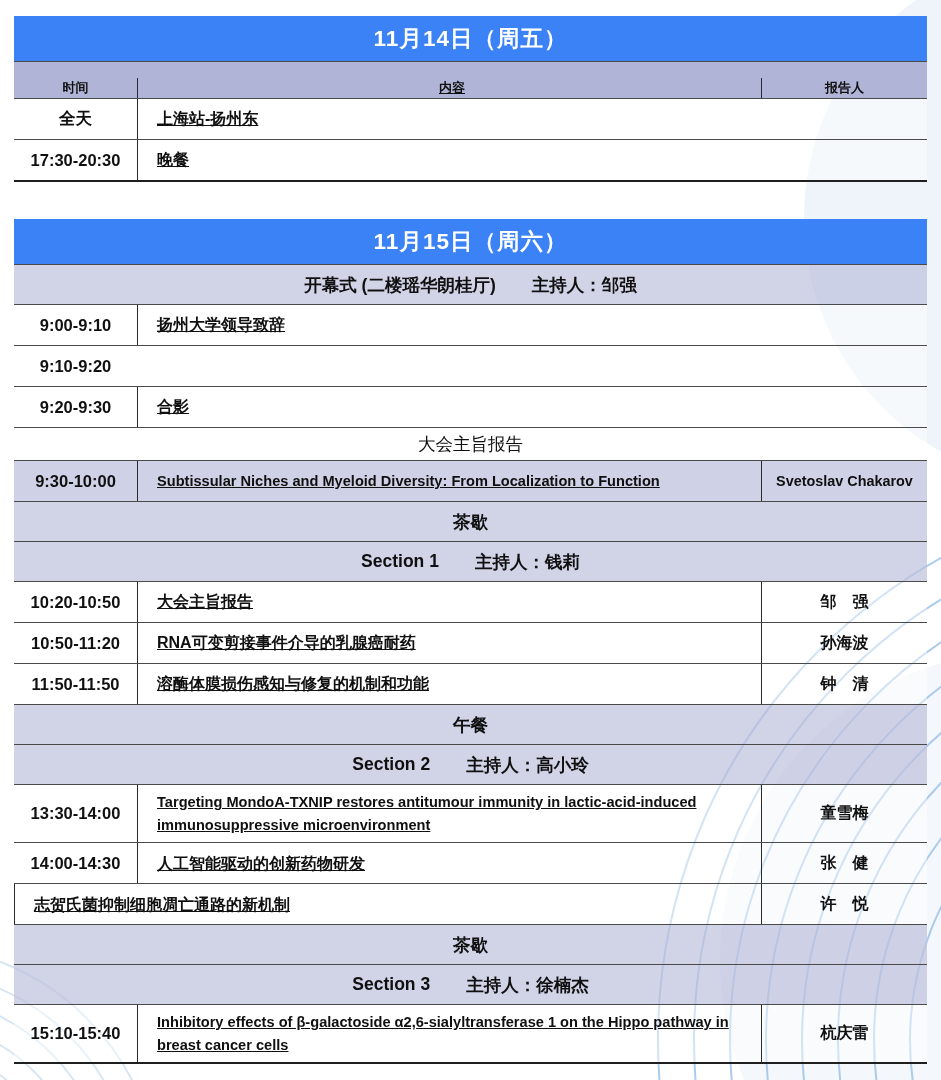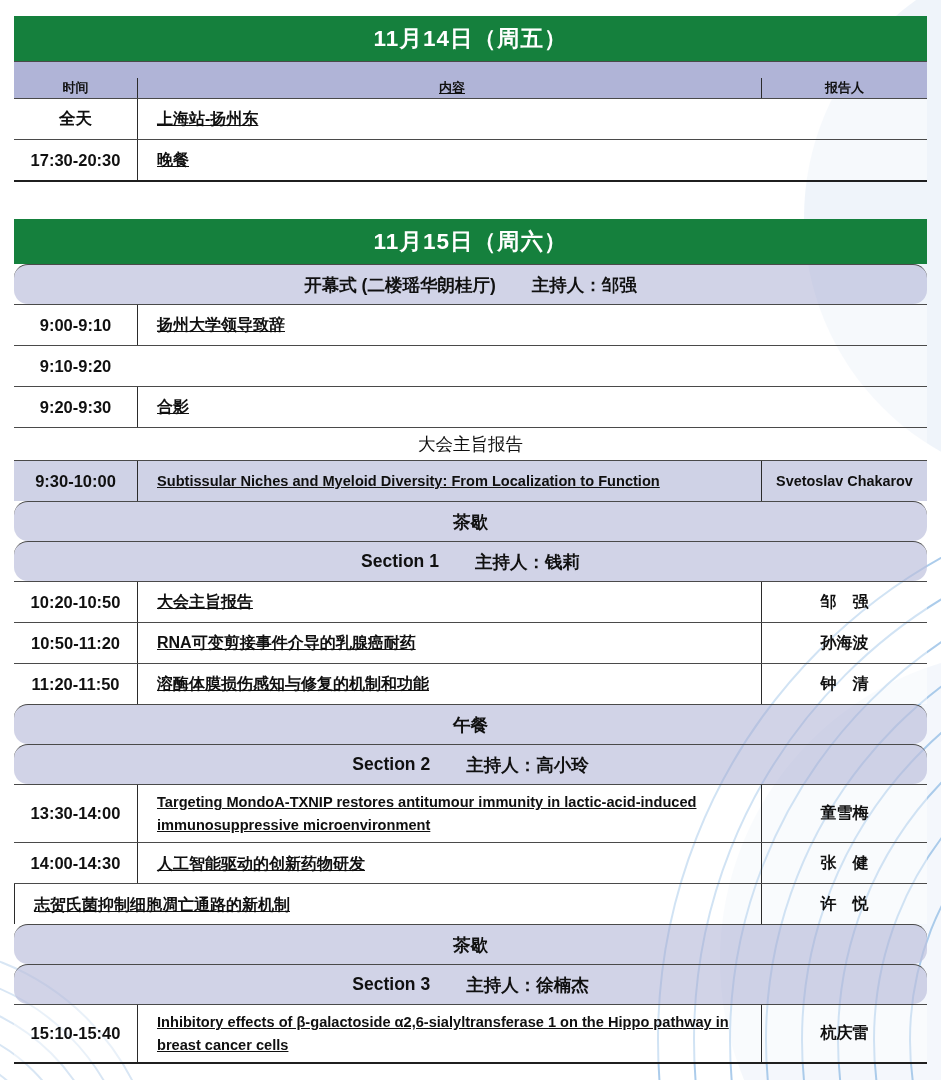--- a/index.html
+++ b/index.html
@@ -20,21 +20,21 @@
   }
   .row{
     display:flex;align-items:stretch;
     border-top:1.4px solid #4a4a4a;
     box-sizing:border-box;
   }
   .row:first-child{border-top:none;}
 
   
   .r-day{
-    height:45px;background:#15803d;border-top:none;
+    height:45px;background:#3b82f6;border-top:none;
     align-items:center;justify-content:center;
   }
   .r-day span{
     color:#ffffff;font-size:22.5px;font-weight:bold;letter-spacing:1px;
   }
 
   
   .r-cols{height:37px;background:rgba(172,176,213,0.95);font-weight:bold;}
   .r-cols .cell{font-size:13px;font-weight:bold;margin-top:16px;}
 
@@ -53,21 +53,21 @@
           font-size:16px;font-weight:600;}
   .c-speaker.en{font-size:14.4px;font-weight:bold;}
 
   
   .r-item{min-height:41px;background:rgba(255,255,255,0.45);}
   .r-item.hl{background:rgba(189,193,221,0.72);}
 
   
   .r-banner{
     min-height:40px;background:rgba(189,193,221,0.70);
-    align-items:center;justify-content:center;text-align:center;border-radius:14px;
+    align-items:center;justify-content:center;text-align:center;
   }
   .r-banner .bn-title{font-size:17.5px;font-weight:bold;}
   .r-banner .bn-host{font-size:17.5px;font-weight:bold;margin-left:36px;}
 
   
   .r-note{
     min-height:33px;background:rgba(255,255,255,0.40);
     align-items:center;justify-content:center;text-align:center;
   }
   .r-note span{font-size:17.5px;font-weight:normal;}
@@ -157,21 +157,21 @@
         <div class="cell c-time">10:20-10:50</div>
         <div class="cell c-content">大会主旨报告</div>
         <div class="cell c-speaker">邹　强</div>
       </div>
       <div class="row r-item">
         <div class="cell c-time">10:50-11:20</div>
         <div class="cell c-content">RNA可变剪接事件介导的乳腺癌耐药</div>
         <div class="cell c-speaker">孙海波</div>
       </div>
       <div class="row r-item">
-        <div class="cell c-time">11:20-11:50</div>
+        <div class="cell c-time">11:50-11:50</div>
         <div class="cell c-content">溶酶体膜损伤感知与修复的机制和功能</div>
         <div class="cell c-speaker">钟　清</div>
       </div>
       <div class="row r-banner">
         <span class="bn-title">午餐</span>
       </div>
       <div class="row r-banner">
         <span class="bn-title">Section 2</span>
         <span class="bn-host">主持人：高小玲</span>
       </div>

